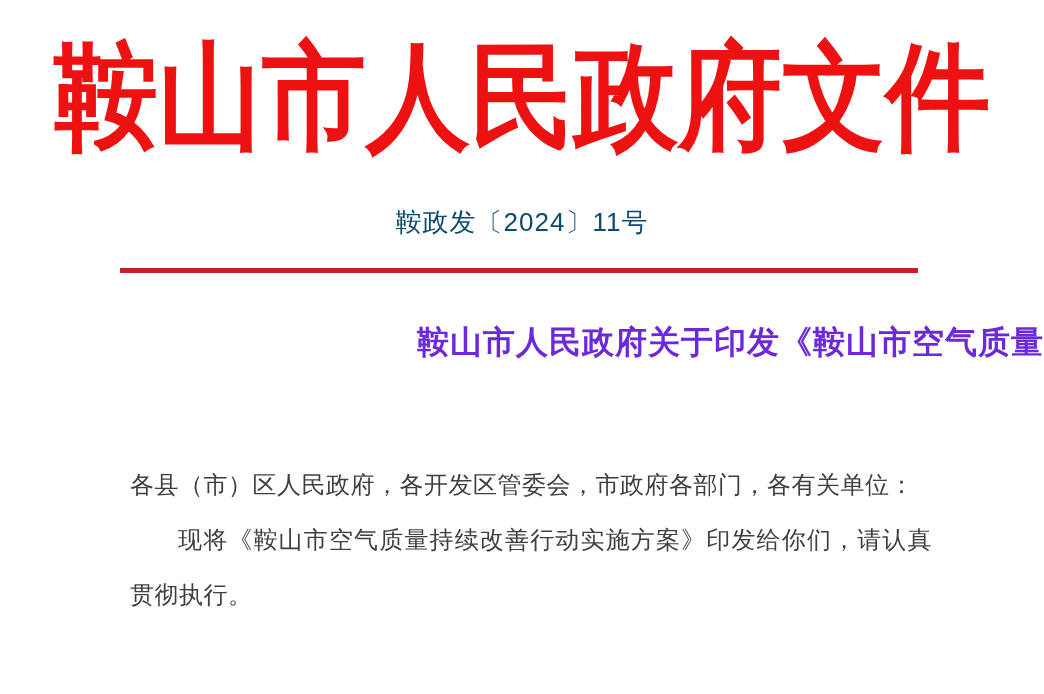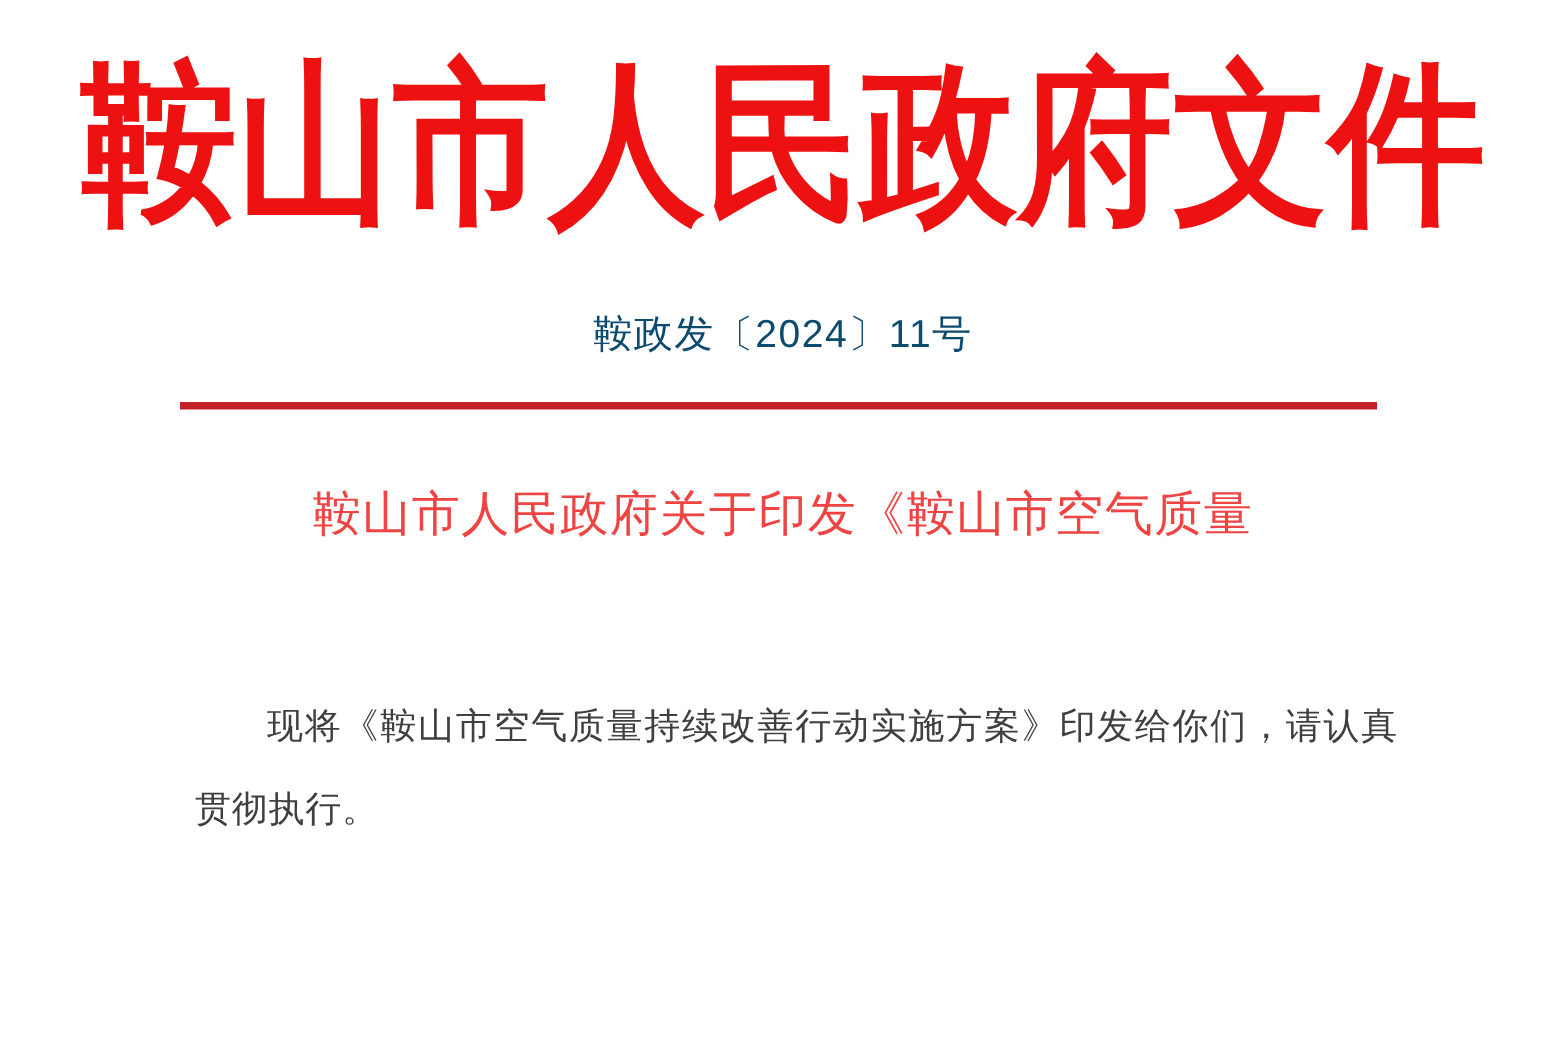--- a/index.html
+++ b/index.html
@@ -60,25 +60,25 @@
     width: 798px;
     height: 5px;
     background: #c42126;
   }
   
   .doc-title {
     position: absolute;
     top: 318px;
     left: 0;
     width: 100%;
-    text-align: center;
+    text-align: right;
     font-family: "Liberation Serif", serif;
     font-size: 32px;
-    font-weight: normal;
-    color: #ef4444;
+    font-weight: bold;
+    color: #6d28d9;
     line-height: 48px;
     letter-spacing: 1px;
   }
   
   .body-text {
     position: absolute;
     top: 458px;
     left: 130px;
     width: 802px;
     font-family: "Liberation Serif", serif;
@@ -106,16 +106,17 @@
 
   <div class="docnum">鞍政发〔2024〕11号</div>
 
   <div class="divider"></div>
 
   <div class="doc-title">
     <div>鞍山市人民政府关于印发《鞍山市空气质量</div>
   </div>
 
   <div class="body-text">
+    <p>各县（市）区人民政府，各开发区管委会，市政府各部门，各有关单位：</p>
     <p class="indent">现将《鞍山市空气质量持续改善行动实施方案》印发给你们，请认真贯彻执行。</p>
   </div>
 
 </div>
 
 </body></html>

